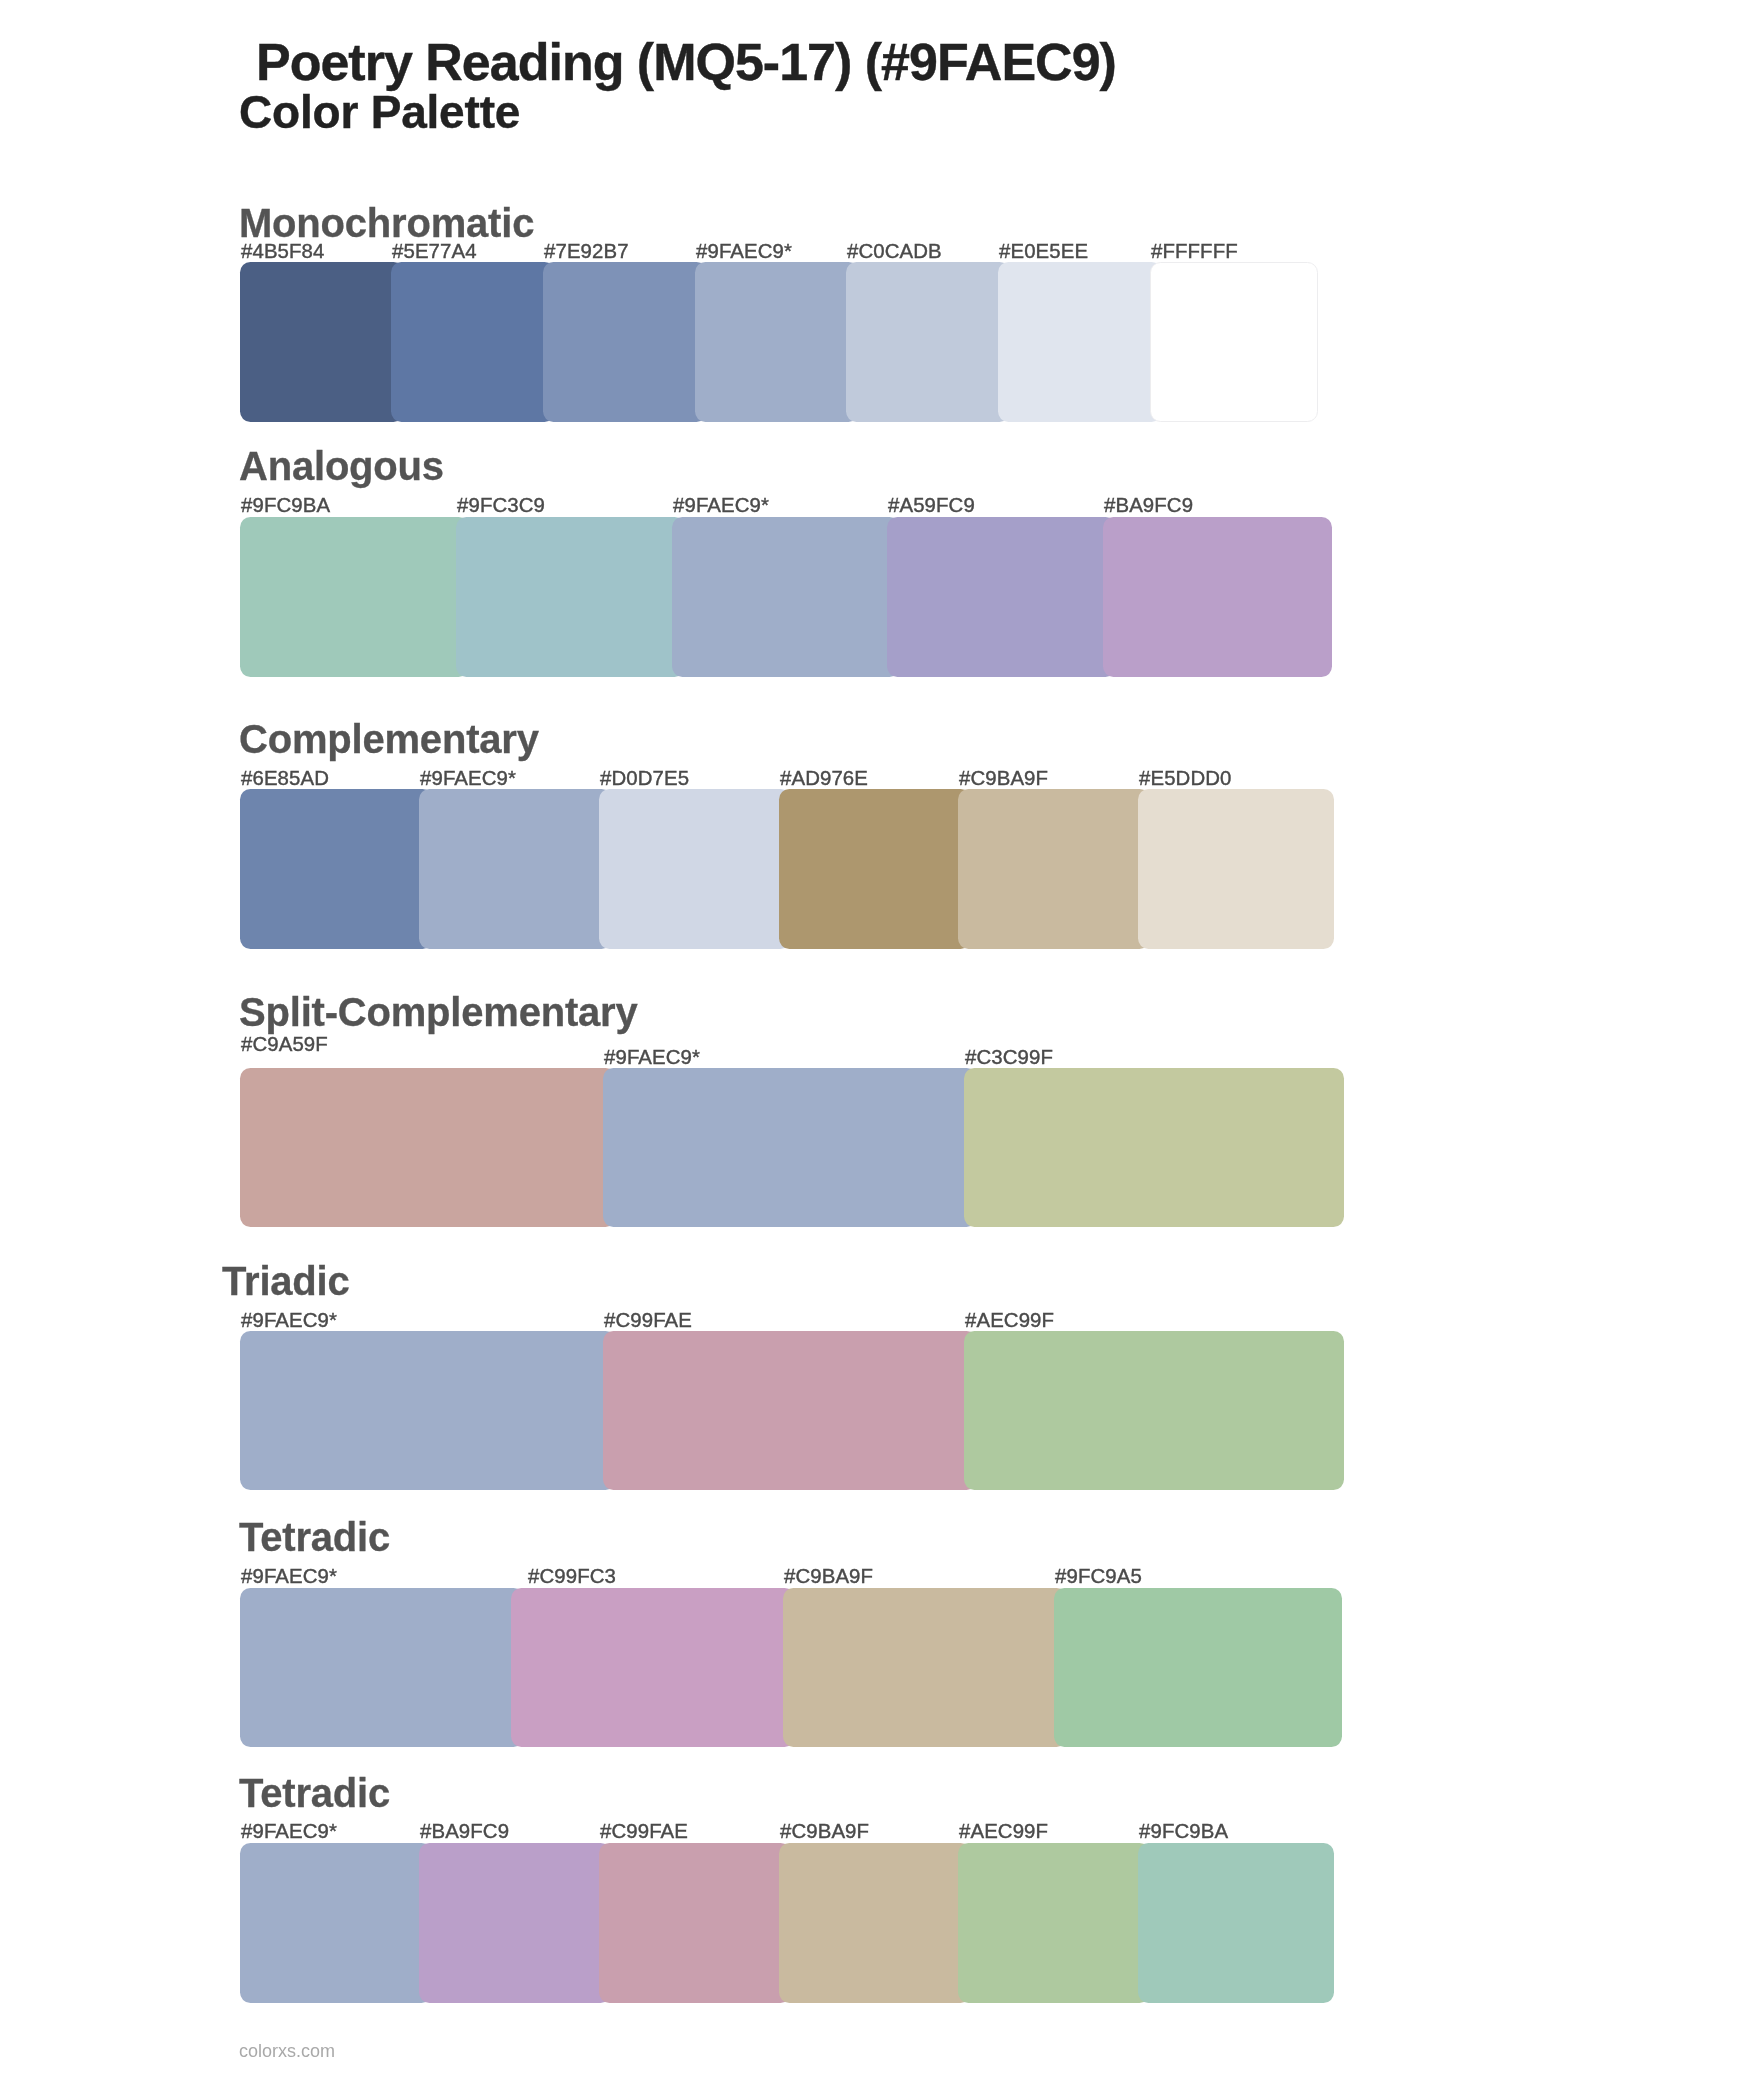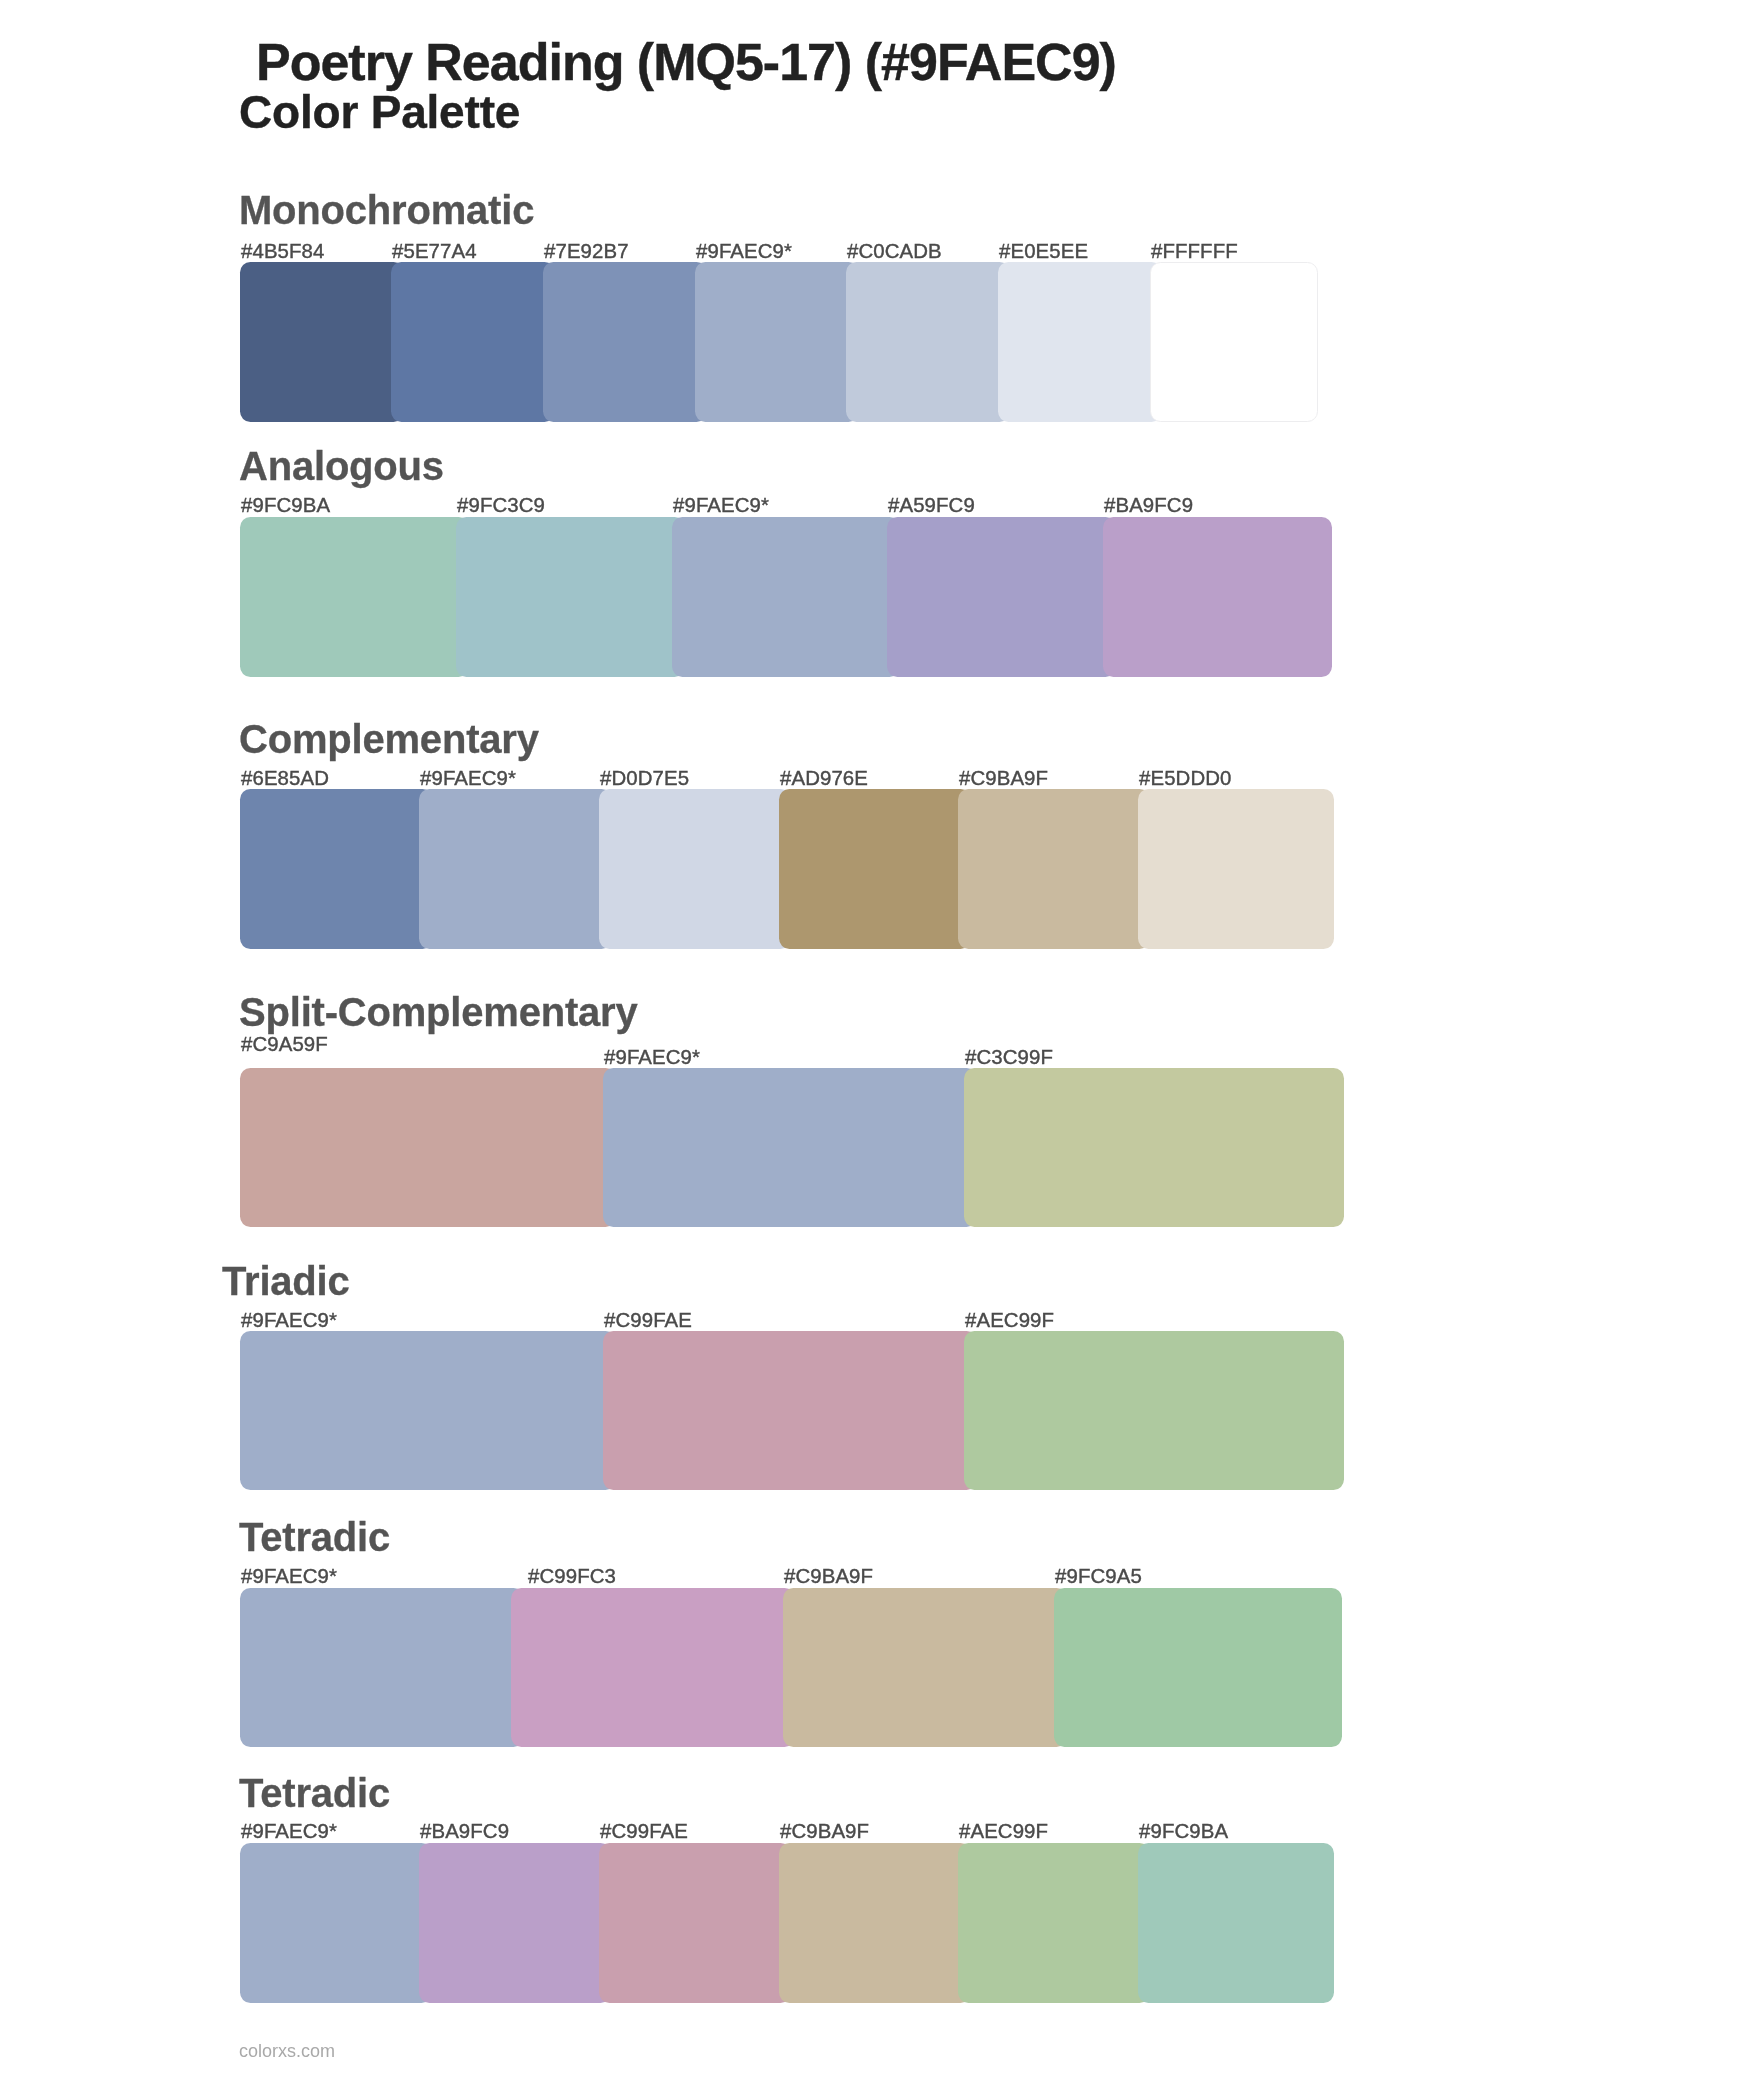--- a/index.html
+++ b/index.html
@@ -74,21 +74,21 @@
 <body>
 
 <div class="palette-page">
 
   <header>
     <h1 class="page-title">Poetry Reading (MQ5-17) (#9FAEC9)</h1>
     <h2 class="page-subtitle">Color Palette</h2>
   </header>
 
   <section class="palette-section" style="top:185px;height:237px">
-    <h2 class="section-title" style="left:239px;top:5px">Monochromatic</h2>
+    <h2 class="section-title" style="left:239px;top:18px">Monochromatic</h2>
     <div class="hex-label-row">
       <span class="hex-label" style="left:241px;top:56px">#4B5F84</span>
       <span class="hex-label" style="left:392px;top:56px">#5E77A4</span>
       <span class="hex-label" style="left:544px;top:56px">#7E92B7</span>
       <span class="hex-label" style="left:696px;top:56px">#9FAEC9*</span>
       <span class="hex-label" style="left:847px;top:56px">#C0CADB</span>
       <span class="hex-label" style="left:999px;top:56px">#E0E5EE</span>
       <span class="hex-label" style="left:1151px;top:56px">#FFFFFF</span>
     </div>
     <div class="swatch-row">

